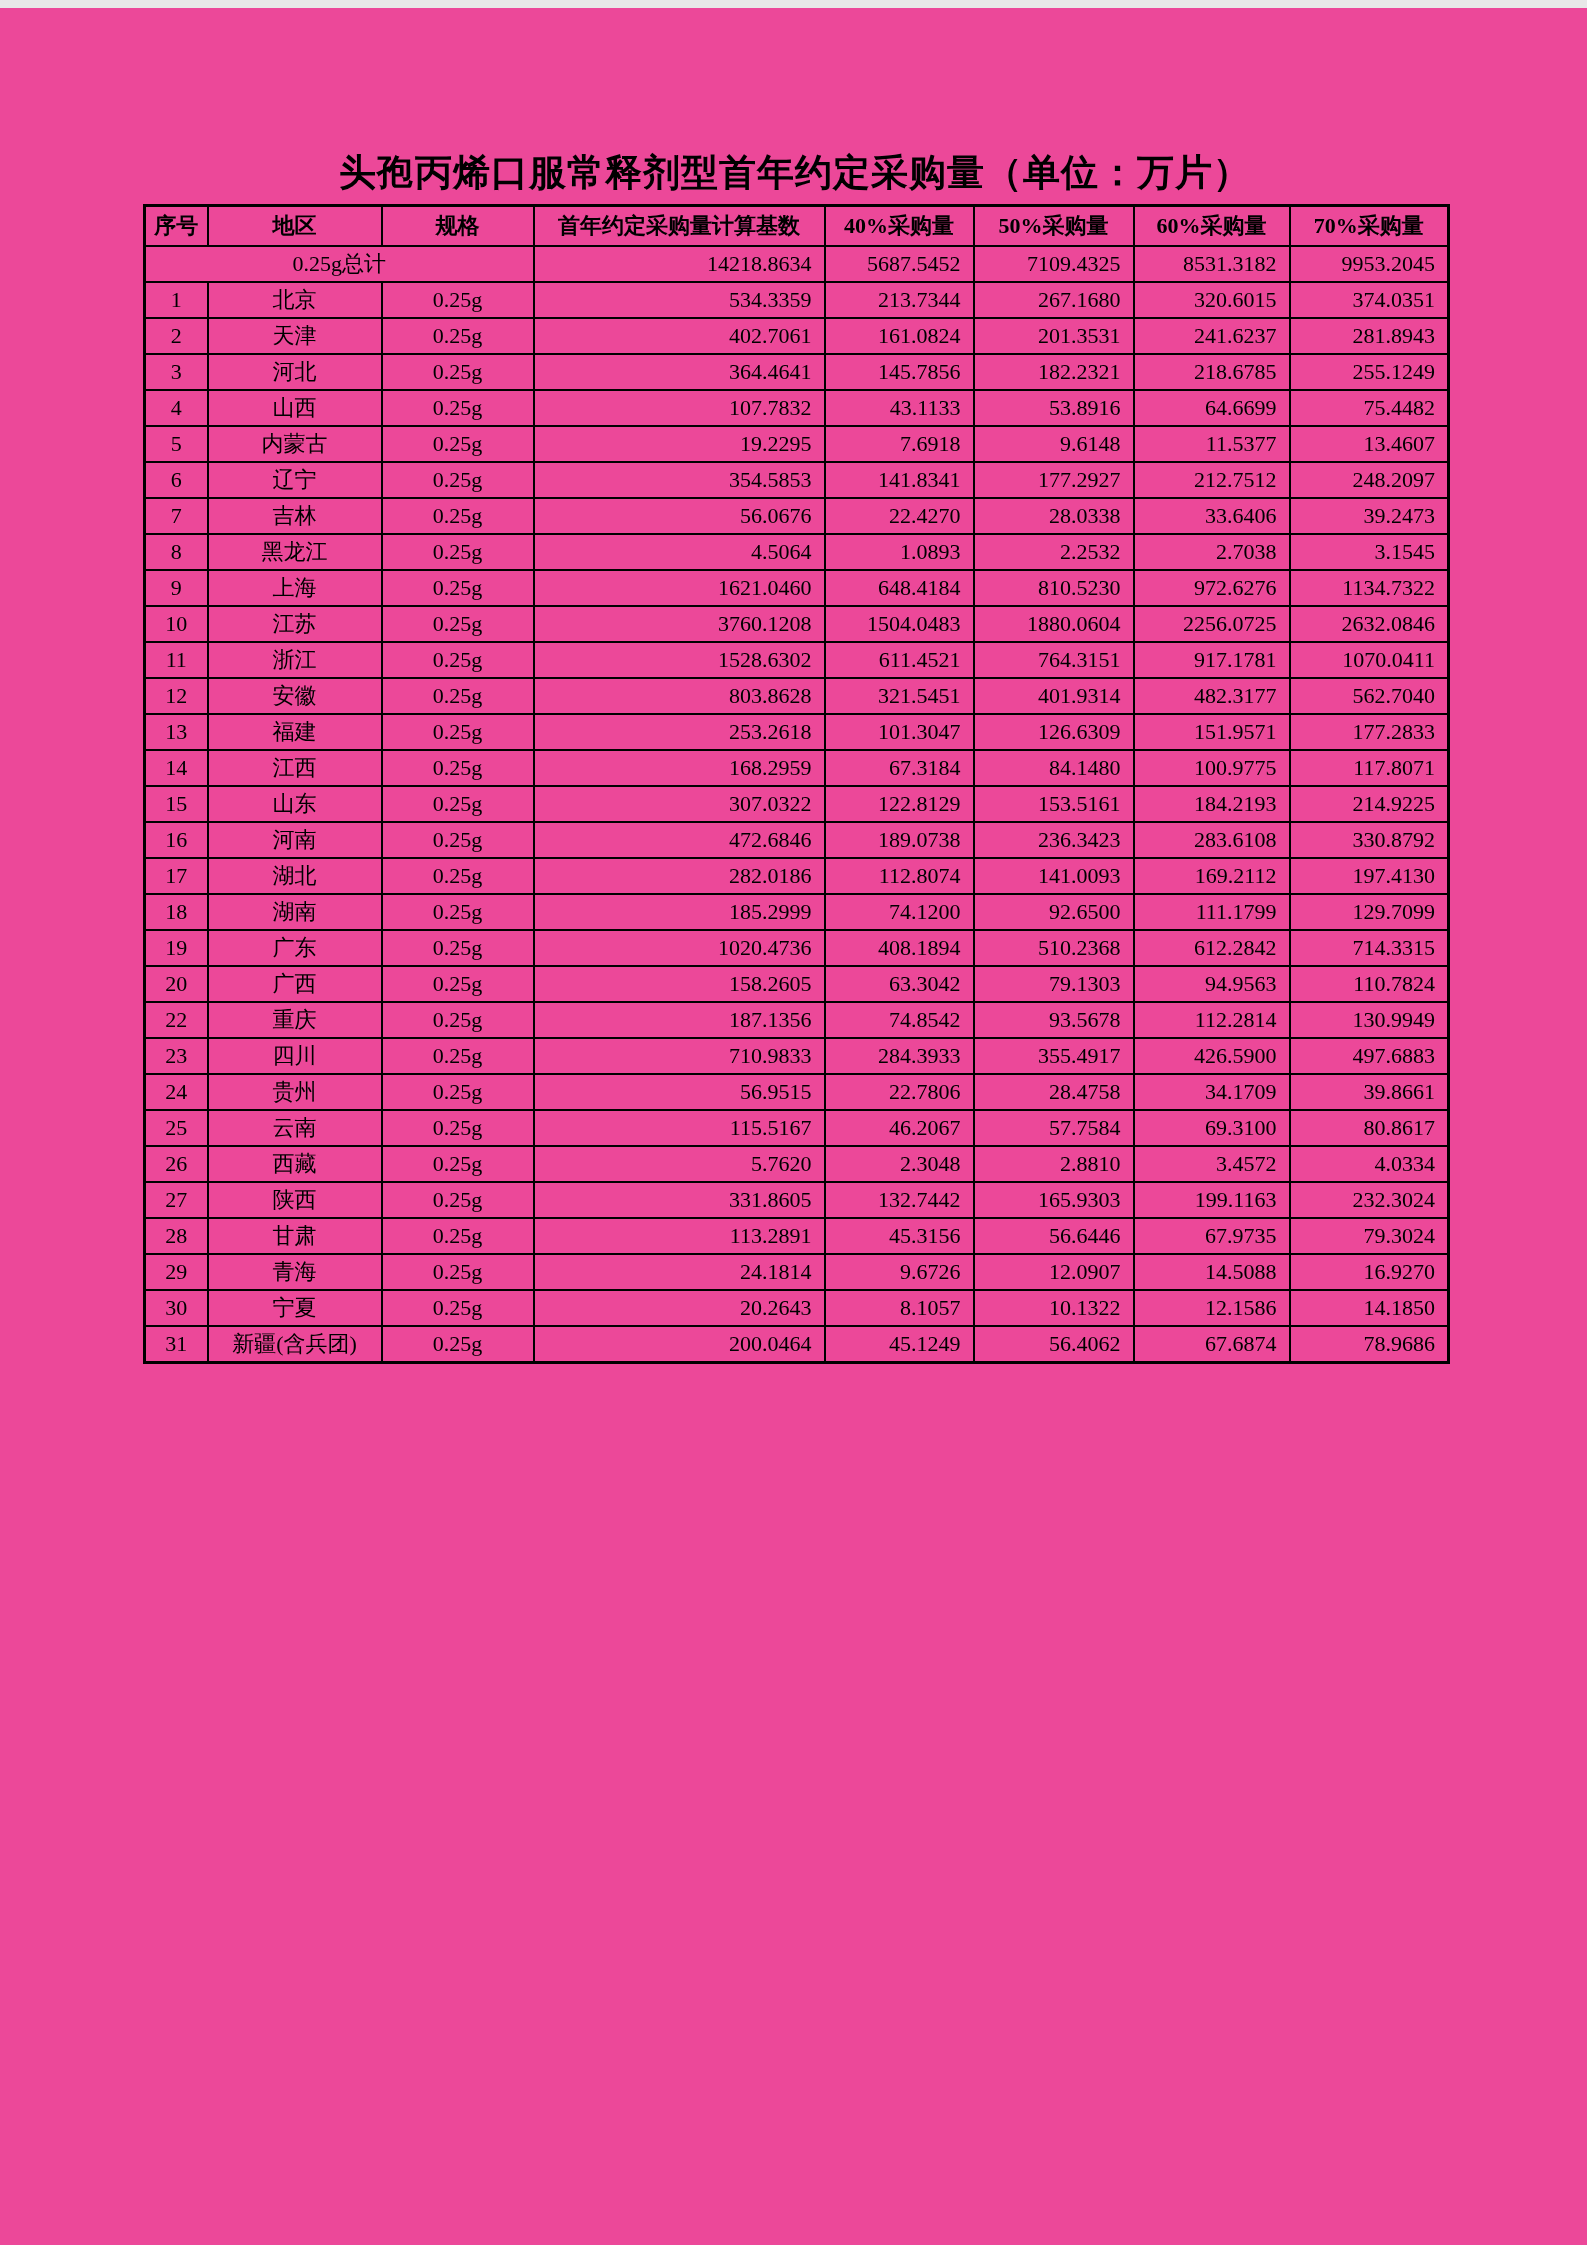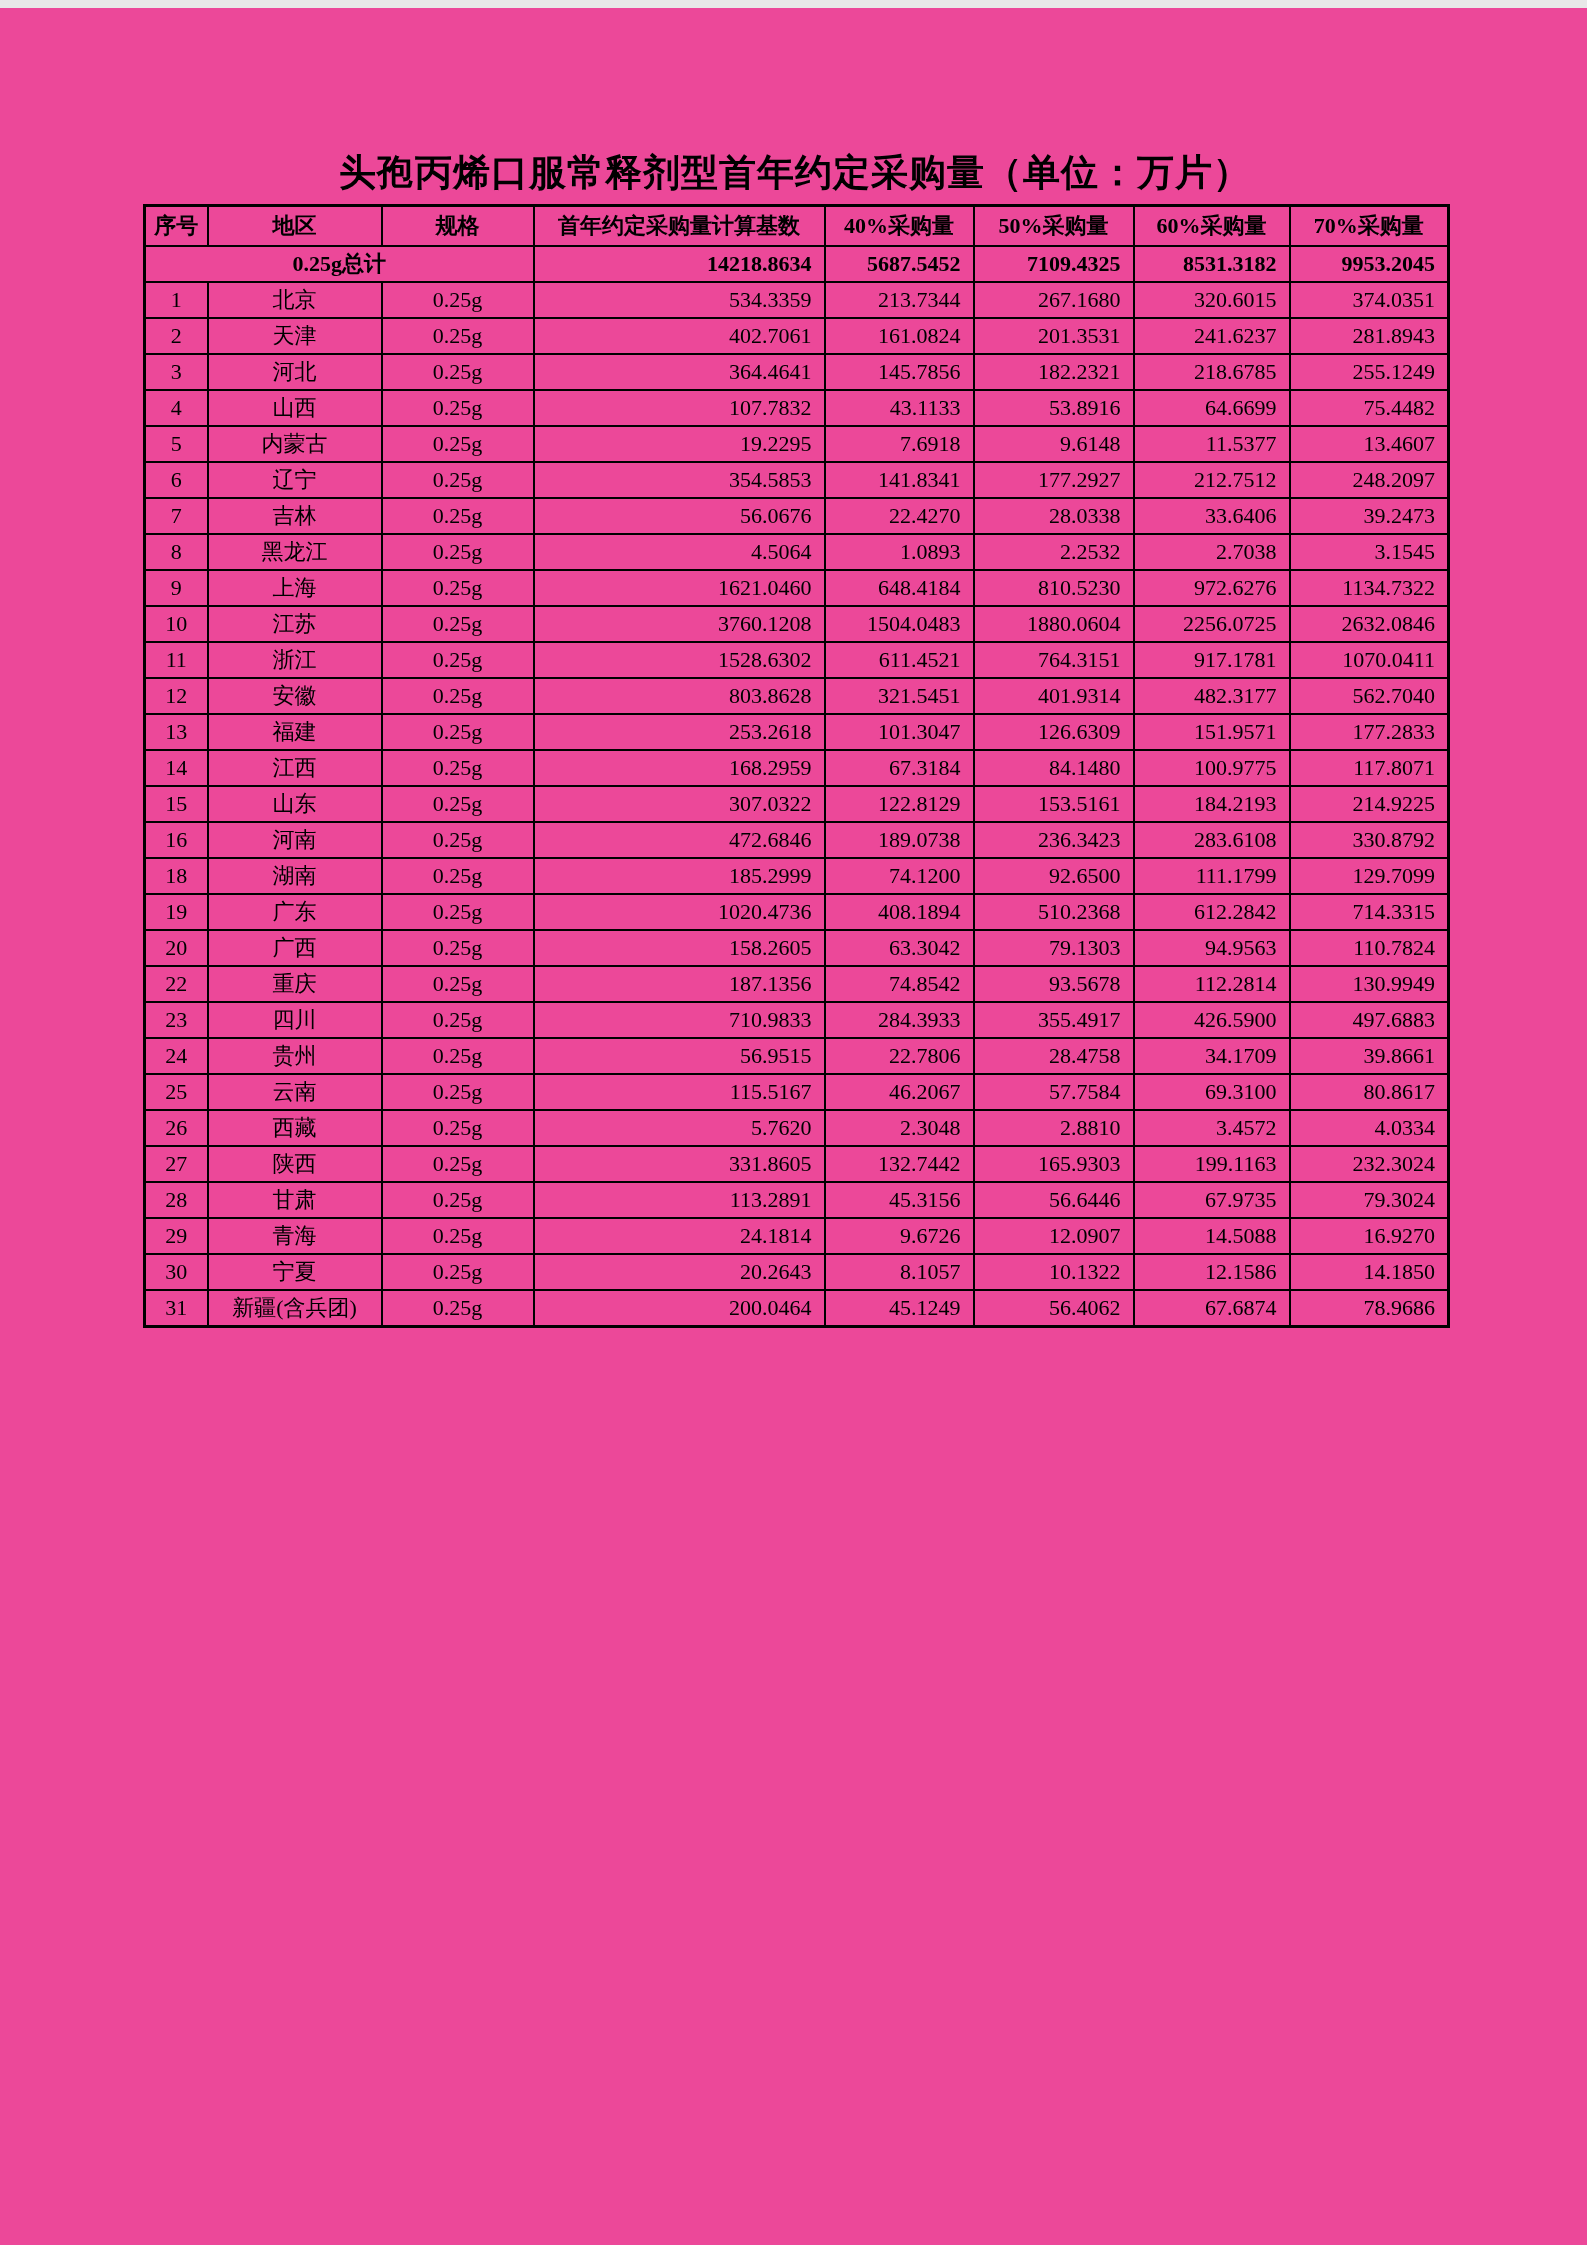--- a/index.html
+++ b/index.html
@@ -40,21 +40,21 @@
     font-size: 22px;
     line-height: 1;
   }
   .data-table thead th {
     height: 38px;
     font-weight: bold;
     text-align: center;
     font-size: 22px;
   }
   .data-table tbody td { height: 34px; }
-  .total-row td { font-weight: bold; height: 34px; }
+  .total-row td { font-weight: normal; height: 34px; }
   .ctr { text-align: center; }
   .num { text-align: right; padding-right: 12px !important; }
 </style>
 </head>
 <body>
 
 <div class="page">
 
   <div class="doc-title">头孢丙烯口服常释剂型首年约定采购量（单位：万片）</div>
 
@@ -260,20 +260,30 @@
           <td class="ctr">16</td>
           <td class="ctr">河南</td>
           <td class="ctr">0.25g</td>
           <td class="num">472.6846</td>
           <td class="num">189.0738</td>
           <td class="num">236.3423</td>
           <td class="num">283.6108</td>
           <td class="num">330.8792</td>
         </tr>
 
+        <tr class="data-row">
+          <td class="ctr">17</td>
+          <td class="ctr">湖北</td>
+          <td class="ctr">0.25g</td>
+          <td class="num">282.0186</td>
+          <td class="num">112.8074</td>
+          <td class="num">141.0093</td>
+          <td class="num">169.2112</td>
+          <td class="num">197.4130</td>
+        </tr>
 
         <tr class="data-row">
           <td class="ctr">18</td>
           <td class="ctr">湖南</td>
           <td class="ctr">0.25g</td>
           <td class="num">185.2999</td>
           <td class="num">74.1200</td>
           <td class="num">92.6500</td>
           <td class="num">111.1799</td>
           <td class="num">129.7099</td>

